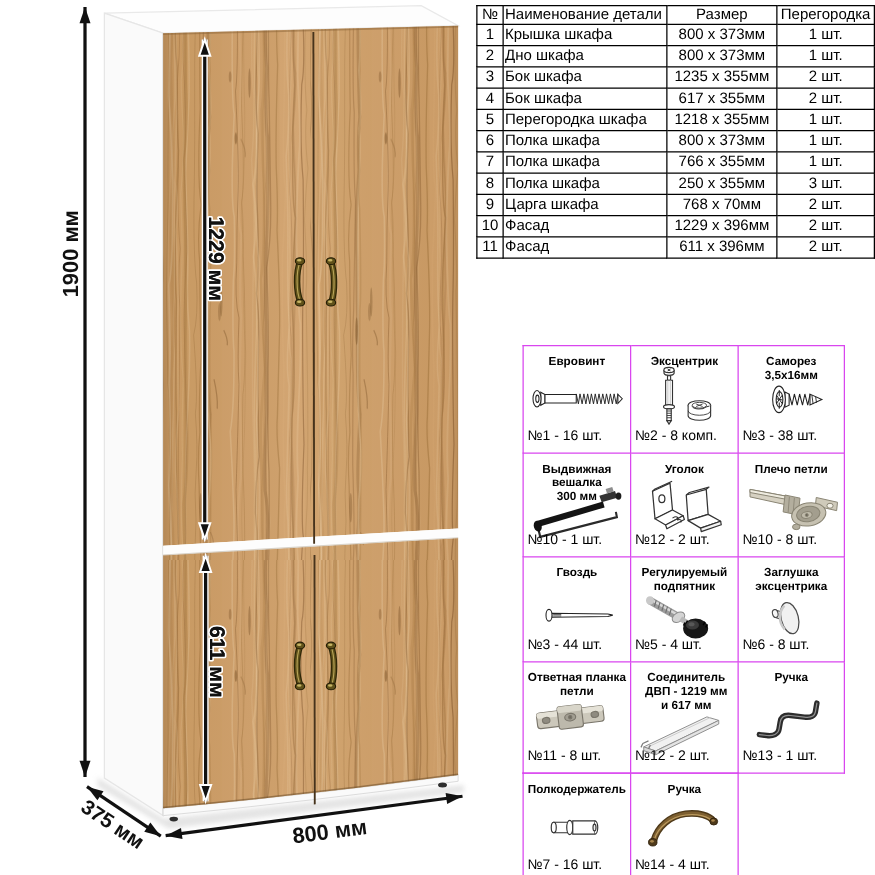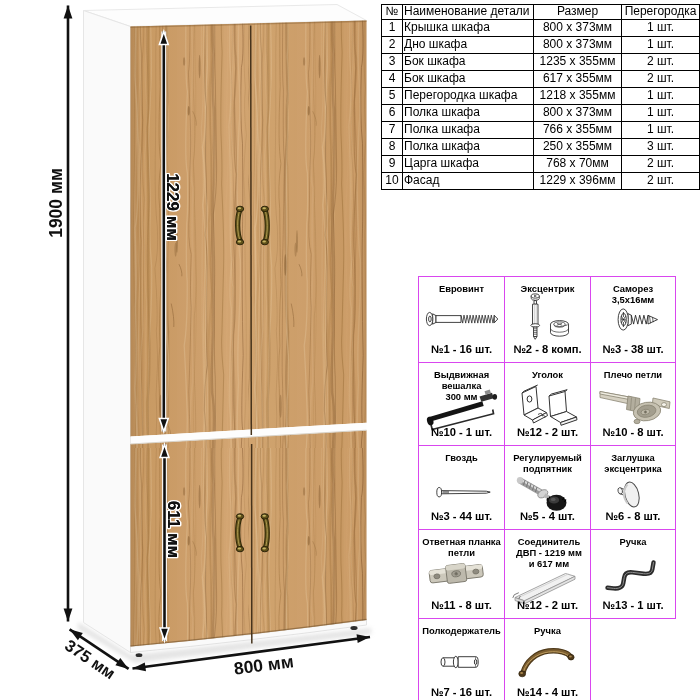--- a/index.html
+++ b/index.html
@@ -7,21 +7,21 @@
 #cab{position:absolute;left:0;top:0}
 table.parts{position:absolute;left:381px;top:4px;border-collapse:collapse;table-layout:fixed;width:318px;font-size:12px;line-height:1.16}
 table.parts td{border:1px solid #000;padding:0 1px;overflow:hidden;white-space:nowrap}
 table.parts td.c{text-align:center;padding:0}
 table.parts td.w{white-space:normal}
 #hw{position:absolute;left:418px;top:276px}
 #hw table{border-collapse:collapse;table-layout:fixed}
 #hw td{border:1px solid #d946ef;padding:3px;vertical-align:top;position:relative}
 #hw .cell{position:relative}
 #hw .t{font-weight:bold;font-size:9.4px;line-height:1.18;text-align:center;padding-top:3px}
-#hw .n{font-weight:bold;font-size:11.2px;text-align:center;position:absolute;left:0;right:0;bottom:4px}
+#hw .n{font-weight:normal;font-size:11.2px;text-align:left;position:absolute;left:0;right:0;bottom:4px}
 #hw svg.ic{position:absolute;left:0;top:0}
 </style></head>
 <body>
 <div id="canvas">
 
 <svg id="cab" width="700" height="700" viewBox="0 0 700 700">
 <defs>
 <pattern id="wood" patternUnits="userSpaceOnUse" x="128" y="18" width="120" height="430">
 <rect width="120" height="430" fill="#cf9f68"></rect>
 <rect x="0.0" y="-5" width="16.5" height="440" fill="#c9995f" opacity="0.19"></rect>
@@ -273,20 +273,26 @@
           <td>Царга шкафа</td>
           <td class="c">768 х 70мм</td>
           <td class="c">2 шт.</td>
         </tr>
 <tr style="height:17px">
           <td class="c">10</td>
           <td>Фасад</td>
           <td class="c">1229 х 396мм</td>
           <td class="c">2 шт.</td>
         </tr>
+<tr style="height:17px">
+          <td class="c">11</td>
+          <td>Фасад</td>
+          <td class="c">611 х 396мм</td>
+          <td class="c">2 шт.</td>
+        </tr>
 </tbody>
     </table>
 
 <div id="hw">
 <table>
 <tbody>
           <tr>
 
 <td style="width:79px;height:79px">
               <div class="cell" style="height:79px;width:79px">

